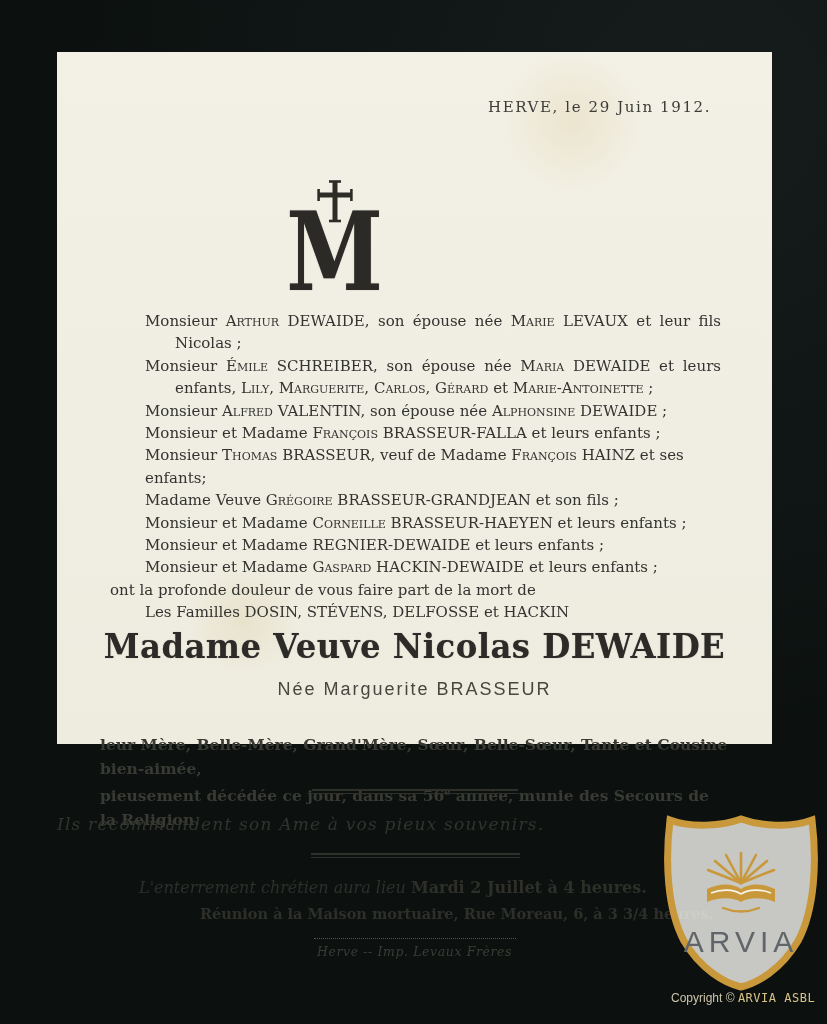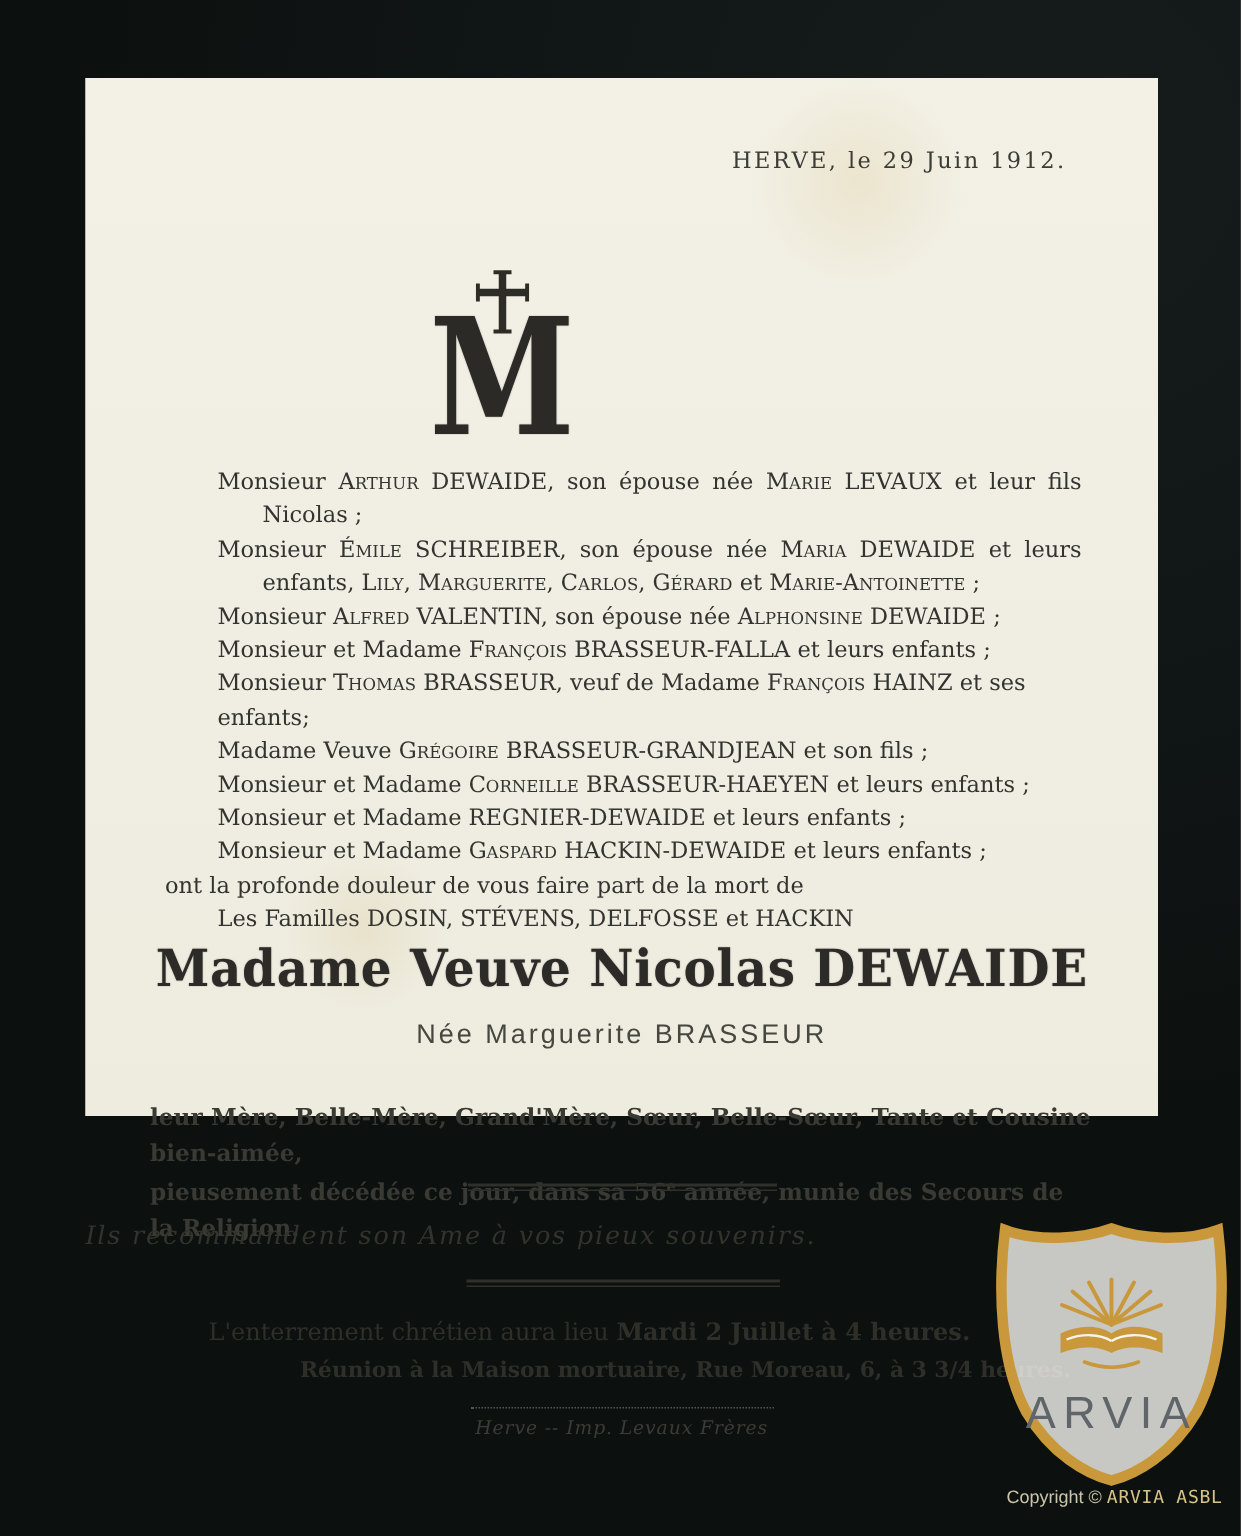--- a/index.html
+++ b/index.html
@@ -31,21 +31,21 @@
     margin-top:-14px; text-shadow:0 0 1px rgba(43,42,38,.5);
   }
   .family { position:absolute; top:258px; left:58px; width:606px; font-size:15px; line-height:22.4px; color:#333330; }
   .fline { white-space:normal; }
   .ind-first { padding-left:30px; }
   .ind-cont  { padding-left:60px; }
   .ind-closing { margin-left:-5px; }
   .just { text-align:justify; text-align-last:justify; -moz-text-align-last:justify; }
   .seg-sc { font-variant:small-caps; }
   .seg-b  { font-weight:bold; }
-  .seg-i  { }
+  .seg-i  { font-style:italic; }
   .seg-sup{ vertical-align:super; font-size:.62em; }
   .deceased-name {
     position:absolute; top:574px; left:0; width:100%; text-align:center;
     font-size:34px; font-weight:bold; color:#2c2b27; letter-spacing:.5px;
     transform:scaleX(.95); text-shadow:0 0 1px rgba(44,43,39,.45);
     white-space:nowrap;
   }
   .maiden-name {
     position:absolute; top:627px; left:0; width:100%; text-align:center;
     font-family:"Liberation Sans",sans-serif; font-size:18px; letter-spacing:2px;

